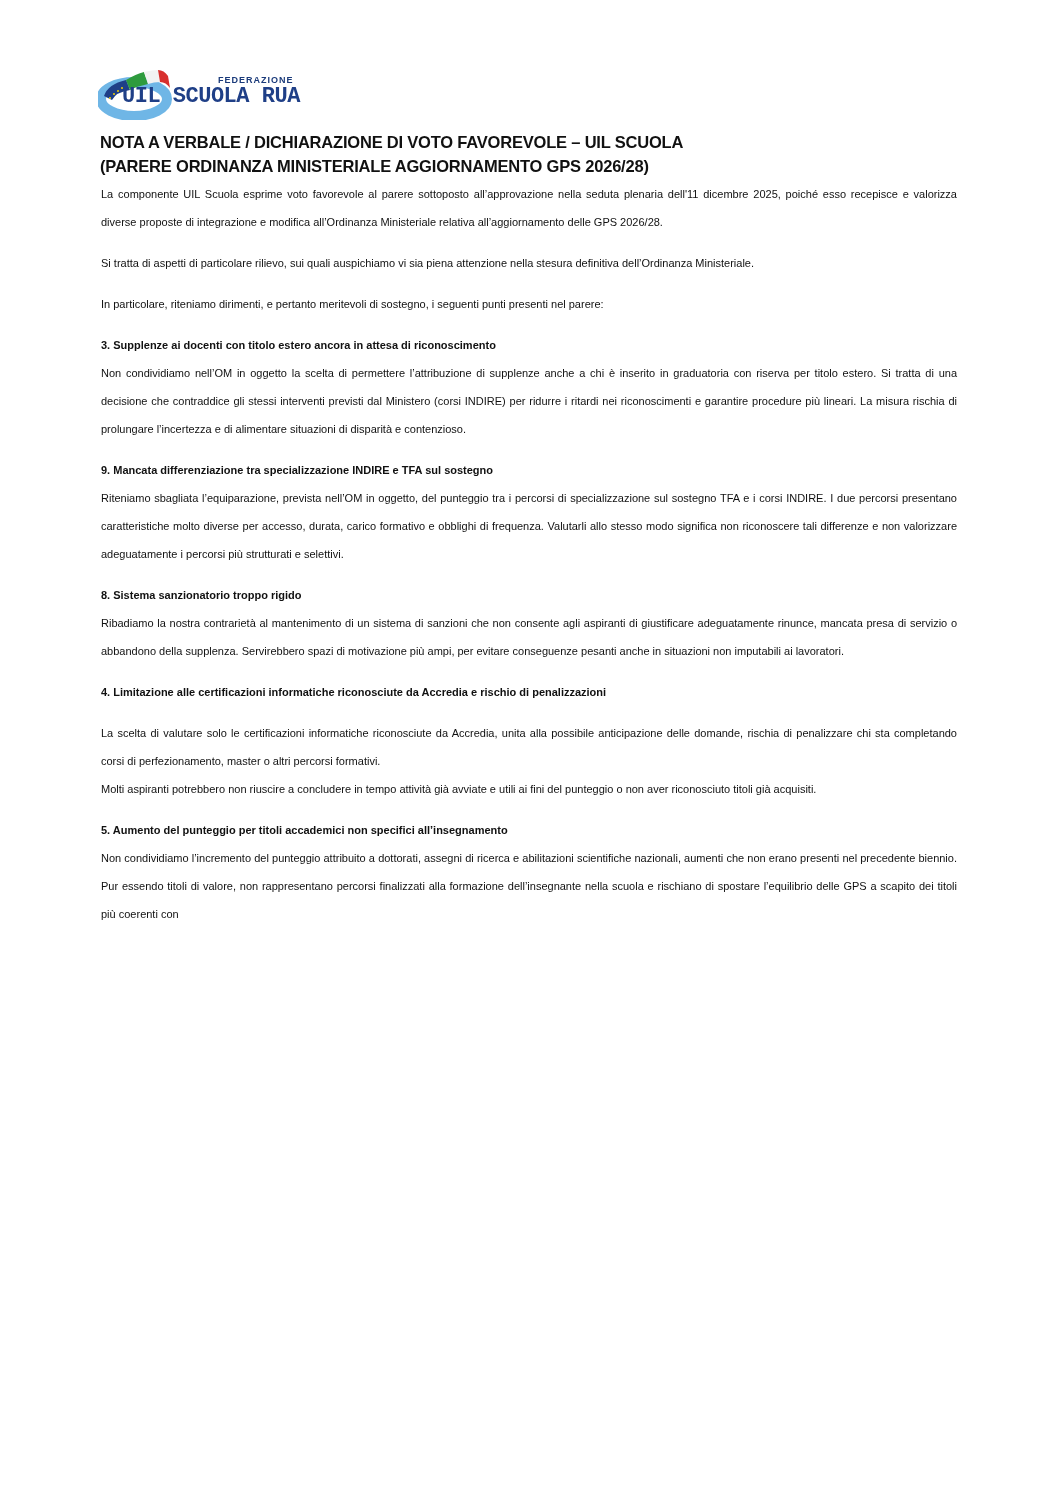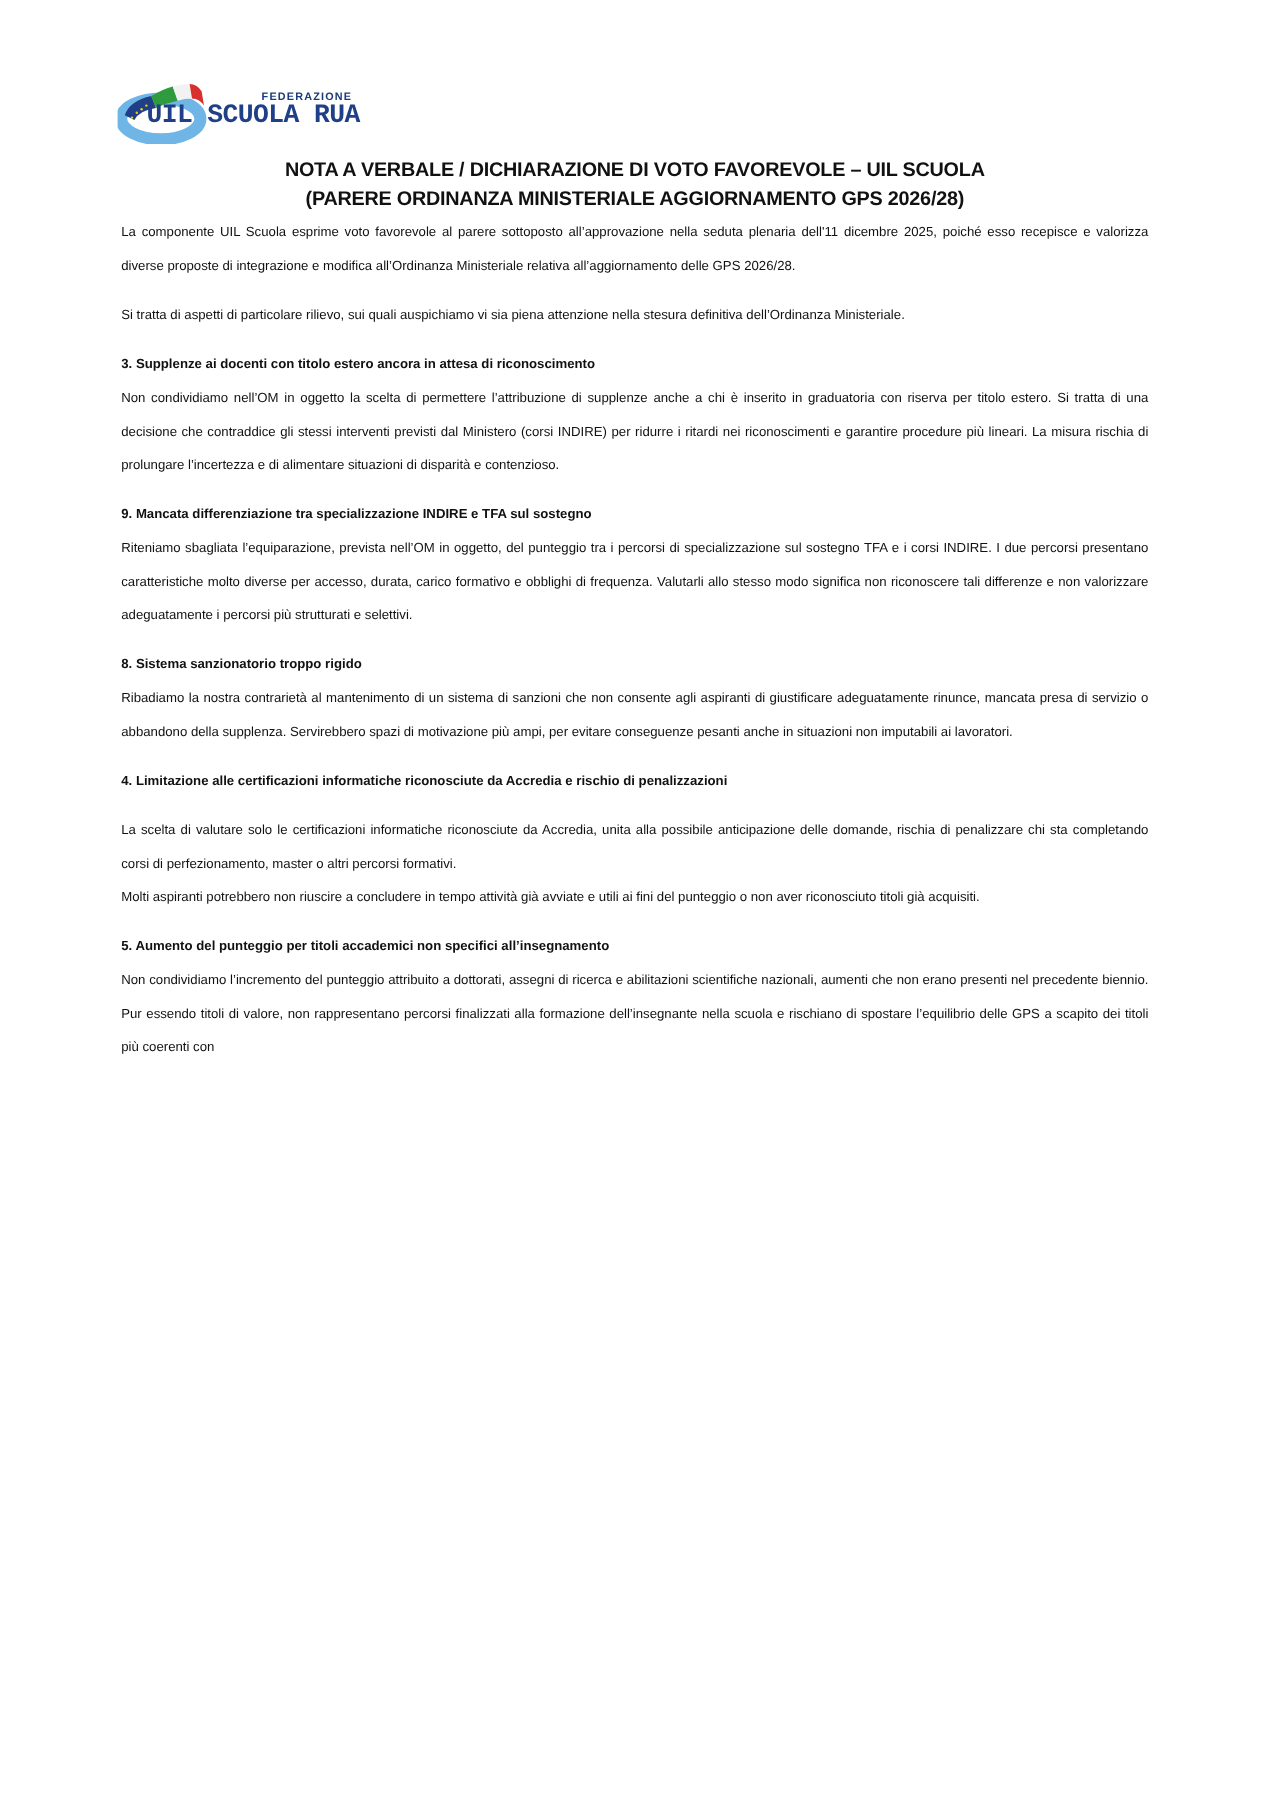--- a/index.html
+++ b/index.html
@@ -2,21 +2,21 @@
 <html><head>
   <meta charset="utf-8">
   <style>
     html, body { margin: 0; padding: 0; background: #ffffff; }
     body { width: 1058px; height: 1497px; position: relative; overflow: hidden; }
     .page { position: absolute; left: 0; top: 0; width: 1058px; height: 1497px; background: #fff; color: #111; font-family: "Liberation Sans", sans-serif; }
     .logo { position: absolute; left: 98px; top: 58px; width: 210px; height: 64px; }
     .logo-ring { position: absolute; left: 0; top: 8px; width: 82px; height: 54px; }
     .logo-small { position: absolute; left: 108px; top: 17px; font-size: 9px; font-weight: bold; letter-spacing: 1px; color: #1a3a7a; padding-left: 12px; }
     .logo-big { position: absolute; left: 24px; top: 26px; font-size: 22px; font-weight: 900; color: #1f3f87; letter-spacing: -0.5px; white-space: nowrap; font-family: Liberation Mono, monospace; }
-    .title { position: absolute; left: 100px; width: 858px; top: 130px; text-align: center; font-weight: bold; font-size: 16.5px; line-height: 24px; letter-spacing: -0.2px; }
+    .title { position: absolute; left: 100px; width: 858px; top: 130px; font-weight: bold; font-size: 16.5px; line-height: 24px; letter-spacing: -0.2px; }
     .content { position: absolute; left: 101px; top: 180px; width: 856px; font-size: 11px; line-height: 28px; }
     p { margin: 0; text-align: justify; }
     .para { margin-bottom: 13px; }
     .sec-title { font-weight: bold; margin: 0; text-align: justify; }
     .section { margin-bottom: 13px; }
     .gap-after-title { margin-bottom: 13px; }
   </style>
 </head>
 <body>
 
@@ -39,20 +39,21 @@
   </div>
 
   <div class="title">
     <div>NOTA A VERBALE / DICHIARAZIONE DI VOTO FAVOREVOLE – UIL SCUOLA</div>
     <div>(PARERE ORDINANZA MINISTERIALE AGGIORNAMENTO GPS 2026/28)</div>
   </div>
 
   <div class="content">
     <p class="para">La componente UIL Scuola esprime voto favorevole al parere sottoposto all’approvazione nella seduta plenaria dell'11 dicembre 2025, poiché esso recepisce e valorizza diverse proposte di integrazione e modifica all’Ordinanza Ministeriale relativa all’aggiornamento delle GPS 2026/28.</p>
     <p class="para">Si tratta di aspetti di particolare rilievo, sui quali auspichiamo vi sia piena attenzione nella stesura definitiva dell’Ordinanza Ministeriale.</p>
+    <p class="para">In particolare, riteniamo dirimenti, e pertanto meritevoli di sostegno, i seguenti punti presenti nel parere:</p>
 
     <div class="section">
       <p class="sec-title">3. Supplenze ai docenti con titolo estero ancora in attesa di riconoscimento</p>
       <p>Non condividiamo nell’OM in oggetto la scelta di permettere l’attribuzione di supplenze anche a chi è inserito in graduatoria con riserva per titolo estero. Si tratta di una decisione che contraddice gli stessi interventi previsti dal Ministero (corsi INDIRE) per ridurre i ritardi nei riconoscimenti e garantire procedure più lineari. La misura rischia di prolungare l’incertezza e di alimentare situazioni di disparità e contenzioso.</p>
     </div>
 
     <div class="section">
       <p class="sec-title">9. Mancata differenziazione tra specializzazione INDIRE e TFA sul sostegno</p>
       <p>Riteniamo sbagliata l’equiparazione, prevista nell’OM in oggetto, del punteggio tra i percorsi di specializzazione sul sostegno TFA e i corsi INDIRE. I due percorsi presentano caratteristiche molto diverse per accesso, durata, carico formativo e obblighi di frequenza. Valutarli allo stesso modo significa non riconoscere tali differenze e non valorizzare adeguatamente i percorsi più strutturati e selettivi.</p>
     </div>

